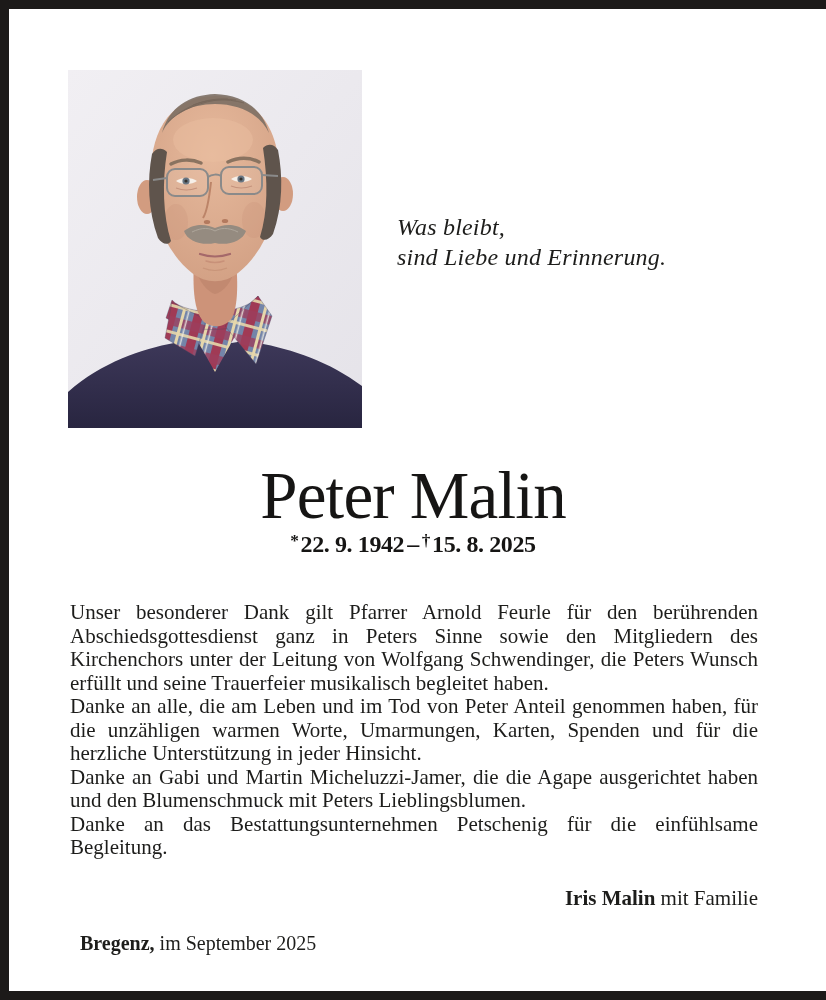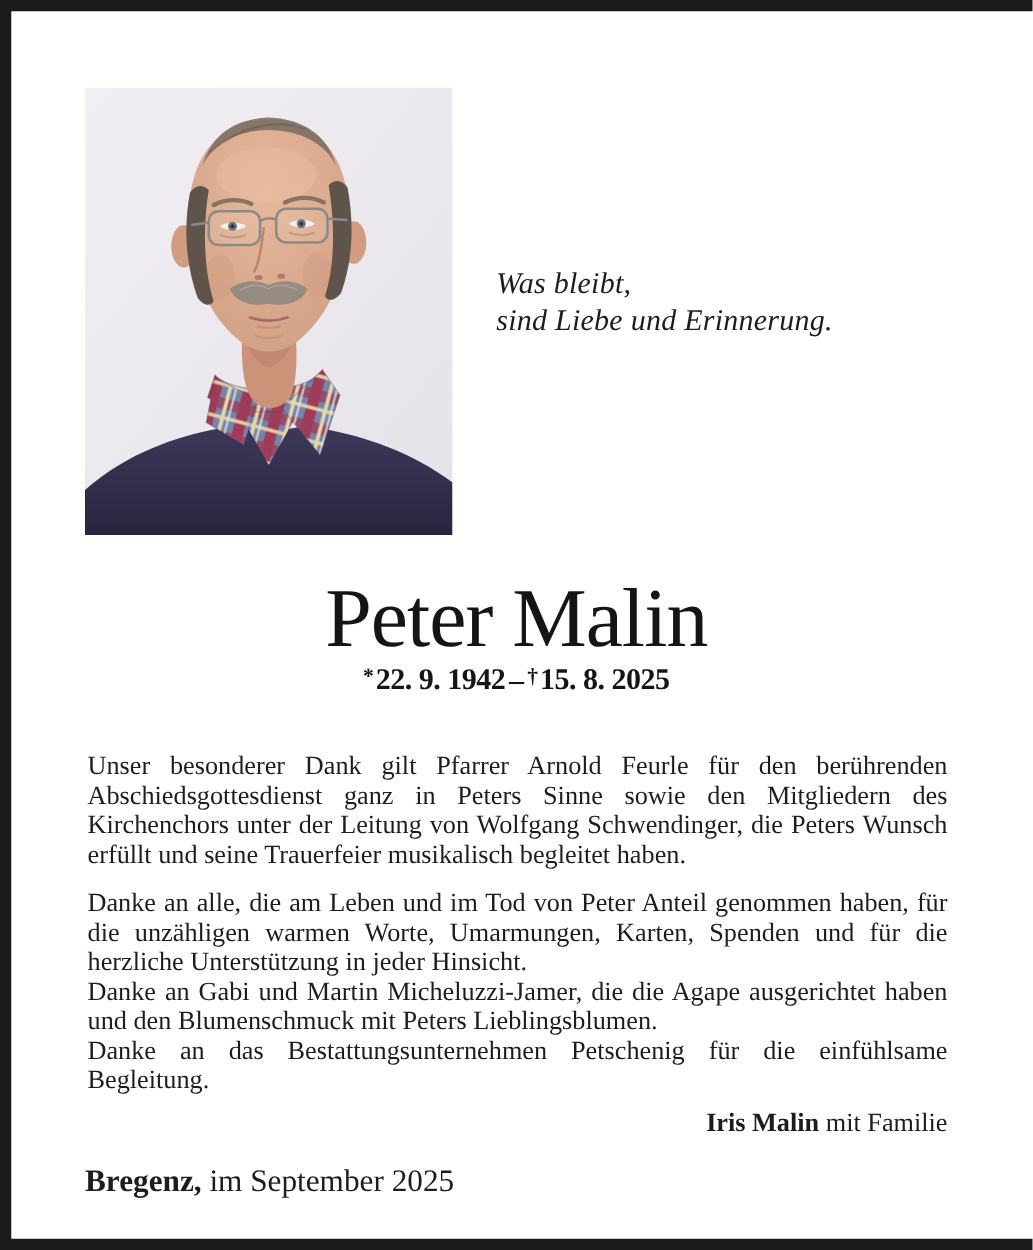--- a/index.html
+++ b/index.html
@@ -65,35 +65,35 @@
     position: absolute;
     left: 70px;
     top: 601px;
     width: 688px;
     font-size: 21px;
     line-height: 23.5px;
     text-align: justify;
     color: #1d1d1b;
   }
   .body-text p { margin: 0; }
-  .body-text p.first { margin-bottom: 16px; }
+  .body-text p.first { margin-bottom: 0; }
   .signature {
     position: absolute;
     left: 70px;
     top: 886px;
     width: 688px;
     text-align: right;
     font-size: 21px;
     color: #1d1d1b;
   }
   .footer {
     position: absolute;
-    left: 68px;
+    left: 80px;
     top: 932px;
-    font-size: 25px;
+    font-size: 20px;
     color: #1d1d1b;
   }
   .bold { font-weight: 700; }
 </style>
 </head>
 <body>
 
 <div class="card">
 
   <svg class="photo" viewBox="0 0 294 358" xmlns="http://www.w3.org/2000/svg" role="img">

